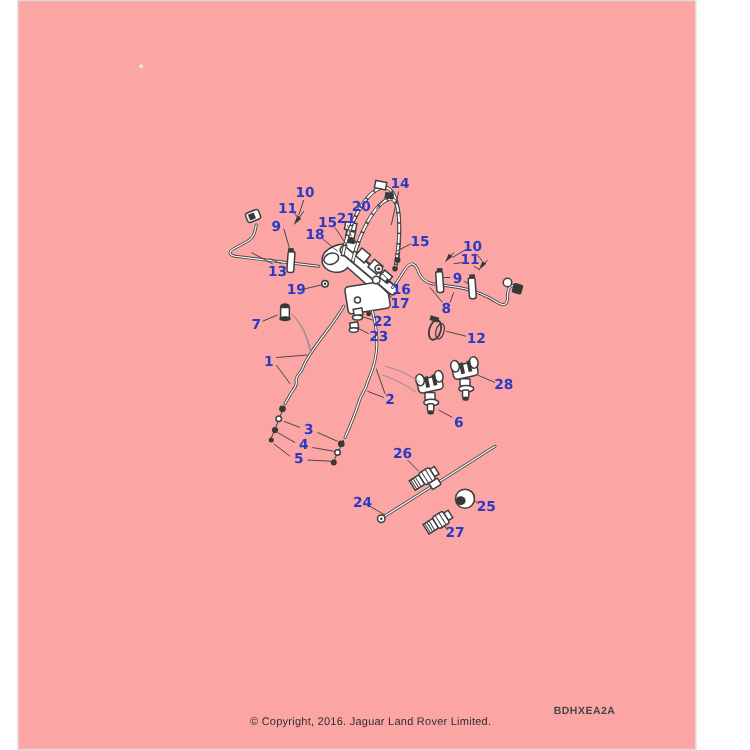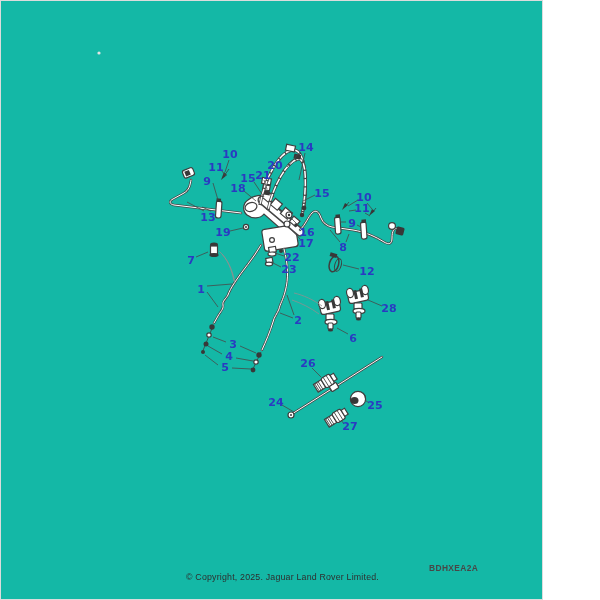--- a/index.html
+++ b/index.html
@@ -1,19 +1,20 @@
 <!DOCTYPE html>
 <html style="--accent: #2a3ac2;"><head>
 <meta charset="utf-8">
 <style>
   html,body{margin:0;padding:0;background:#fff;}
   #page{
-    position:relative;width:543px;height:600px;background:#14b8a6;
+    position:relative;width:543px;height:600px;background:#fca5a5;
     border:1px solid #dcdcdc;box-sizing:border-box;overflow:hidden;
     font-family:"Liberation Sans",sans-serif;
+    margin-left:14px;
   }
   svg{position:absolute;left:0;top:0;}
   
   .part{fill:#fff;stroke:#3e3e3e;stroke-width:1.2;}
   .dark{fill:#383838;stroke:none;}
   .thin{stroke:#3e3e3e;stroke-width:0.8;fill:none;}
   .lt{stroke:#8f8f8f;stroke-width:0.8;fill:none;}
   .ring{fill:none;stroke:#3e3e3e;stroke-width:1.5;}
   .ring2{fill:none;stroke:#3e3e3e;stroke-width:1;}
   .tube-o{fill:none;stroke:#474747;stroke-width:2.4;stroke-linecap:round;stroke-linejoin:round;}
@@ -295,14 +296,14 @@
         <line x1="281" y1="404" x2="293" y2="411" class="leader"></line>
         <text x="275" y="401" text-anchor="middle" dominant-baseline="central" class="callout">24</text>
         <line x1="368" y1="402" x2="364" y2="399" class="leader"></line>
         <text x="374" y="404" text-anchor="middle" dominant-baseline="central" class="callout">25</text>
         <line x1="343" y1="423" x2="340" y2="419" class="leader"></line>
         <text x="349" y="425" text-anchor="middle" dominant-baseline="central" class="callout">27</text>
       </g>
   </svg>
 
   <div id="diagram-code">BDHXEA2A</div>
-  <div id="copyright">© Copyright, 2025. Jaguar Land Rover Limited.</div>
+  <div id="copyright">© Copyright, 2016. Jaguar Land Rover Limited.</div>
 </div>
 
 </body></html>

